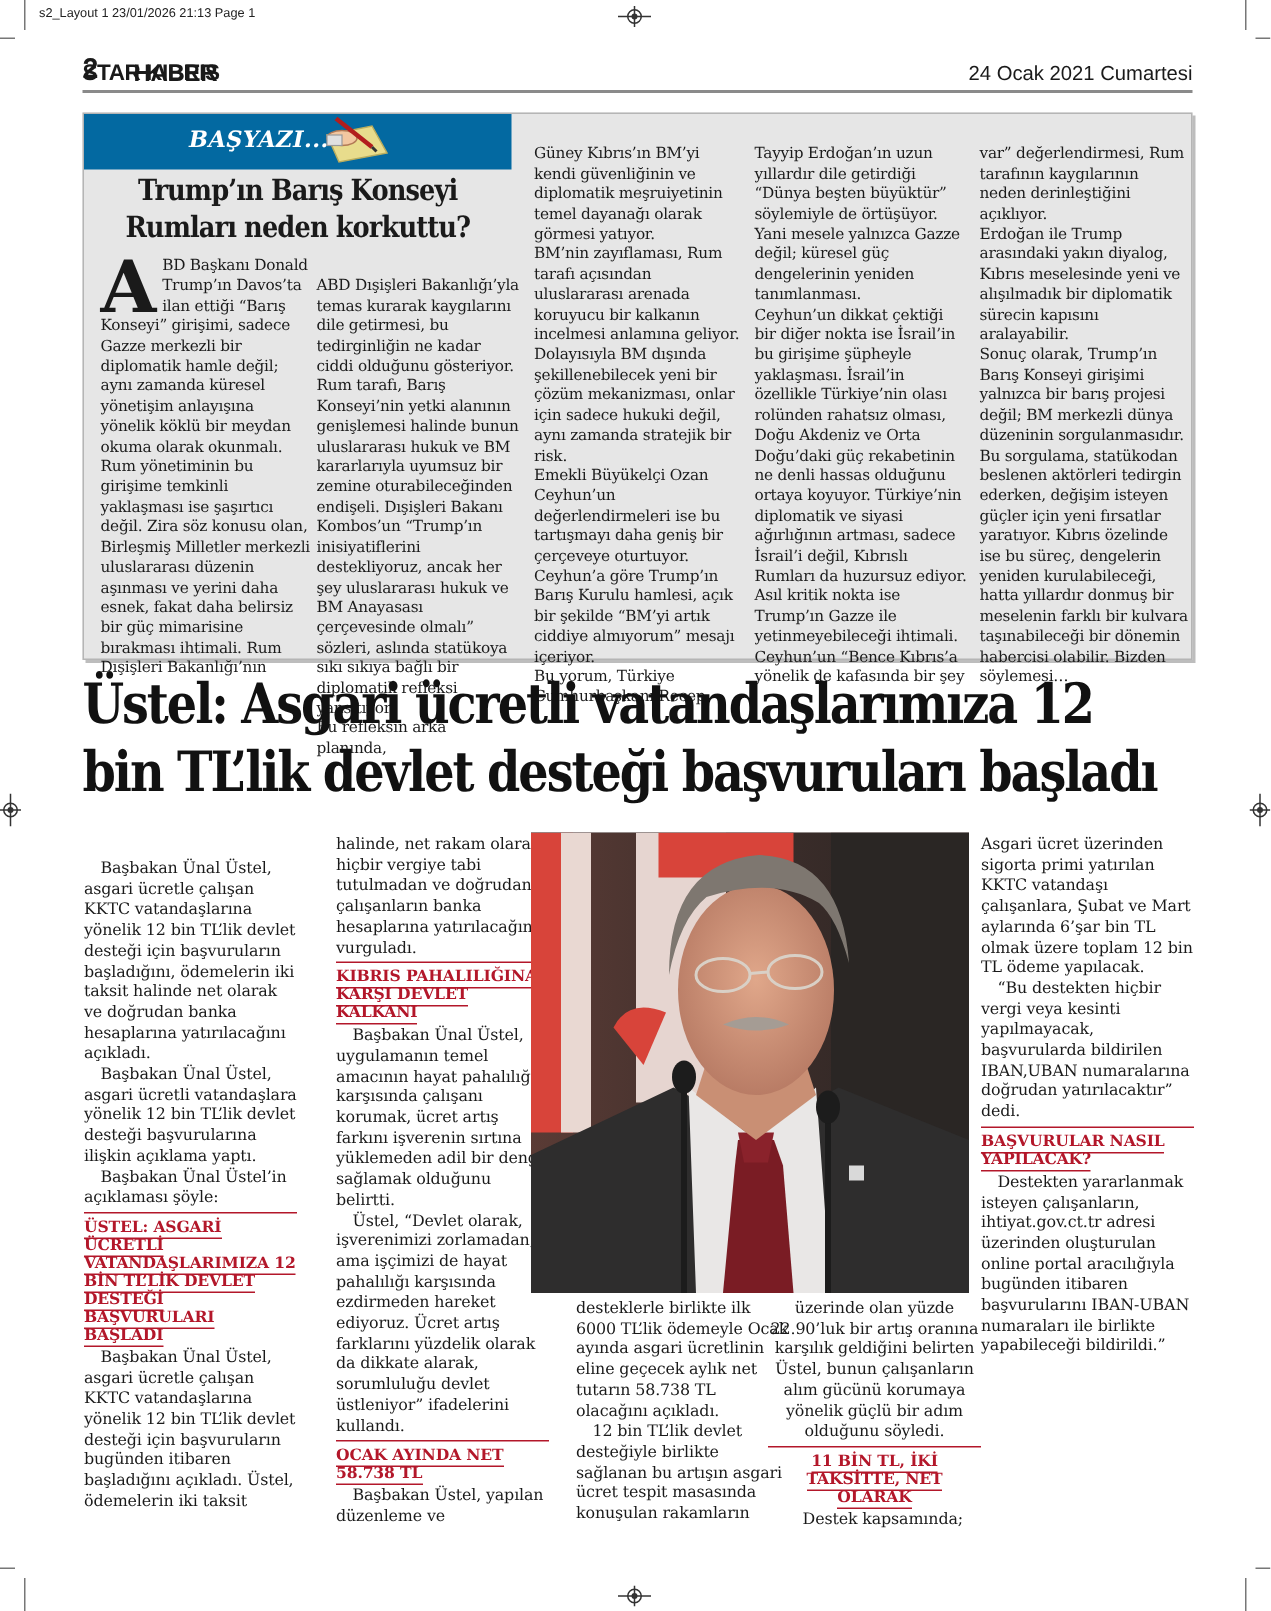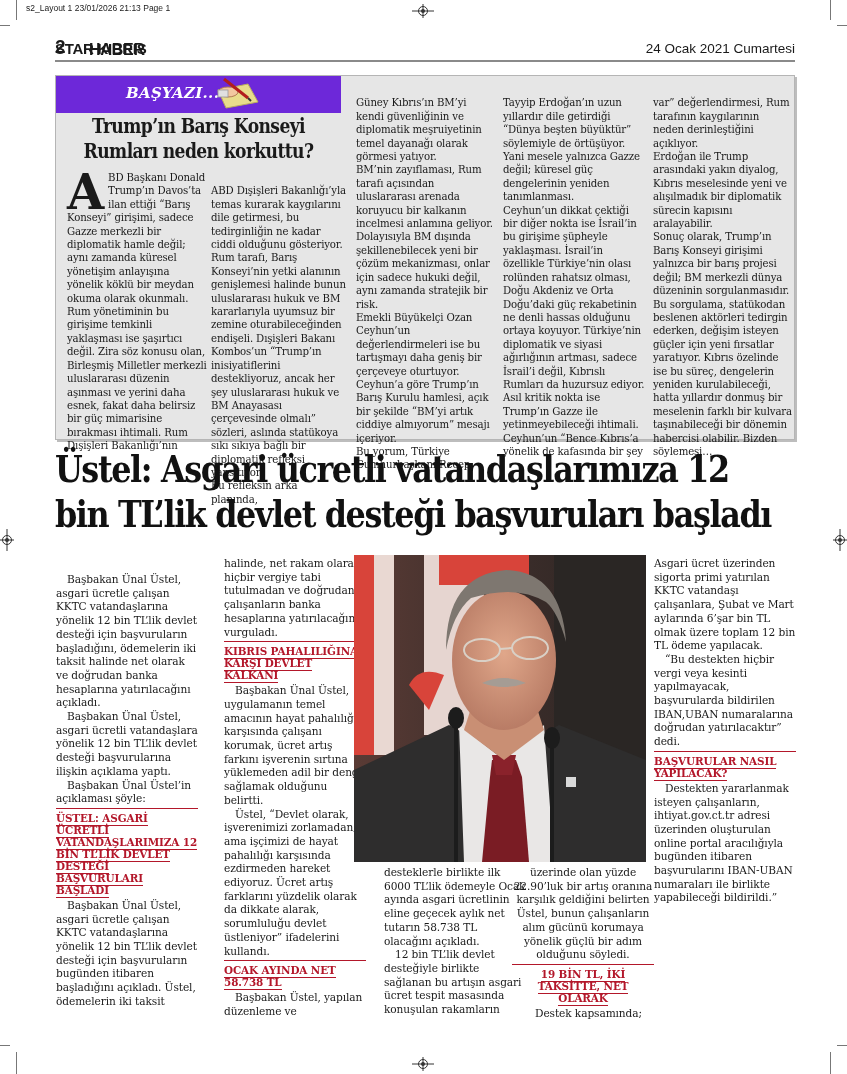--- a/index.html
+++ b/index.html
@@ -14,21 +14,21 @@
 
   
   .page-header { position: absolute; left: 55px; top: 36px; width: 740px; height: 26px; border-bottom: 2px solid #8a8a8a; font-family: "Liberation Sans", sans-serif; }
   .page-num { position: absolute; left: 0; top: 0; font-size: 19px; font-weight: bold; }
   .section { position: absolute; left: 34px; top: 5px; font-size: 16px; font-weight: bold; letter-spacing: -0.2px; }
   .masthead { position: absolute; left: 0; right: 0; top: 4px; font-size: 15px; font-weight: bold; letter-spacing: -0.3px; }
   .date { position: absolute; right: 0; top: 5px; font-size: 13.5px; }
 
   
   .editorial { position: absolute; left: 55px; top: 75px; width: 740px; height: 365px; background: #e6e6e6; border: 1px solid #b5b5b5; box-shadow: 2px 2px 0 #bdbdbd; }
-  .ed-banner { position: absolute; left: 0; top: 0; width: 285px; height: 37px; background: #6d28d9; }
+  .ed-banner { position: absolute; left: 0; top: 0; width: 285px; height: 37px; background: #0369a1; }
   .ed-banner-label { position: absolute; left: 70px; top: 8px; color: #fff; font-family: "DejaVu Serif", serif; font-style: italic; font-weight: bold; font-size: 15px; letter-spacing: 0.3px; }
   .ed-pen { position: absolute; left: 148px; top: 0; width: 60px; height: 34px; }
   .ed-title { position: absolute; left: 0; top: 38px; width: 285px; text-align: center; font-family: "DejaVu Serif", serif; font-weight: bold; font-size: 19.5px; line-height: 25px; color: #1a1a1a; letter-spacing: -0.7px; transform: scaleX(0.88); transform-origin: center top; }
   .ed-col { position: absolute; font-family: "DejaVu Serif", serif; font-size: 10.2px; line-height: 13.4px; color: #1a1a1a; letter-spacing: -0.15px; }
   .dropcap { float: left; font-size: 48px; line-height: 38px; font-weight: bold; margin: 2px 4px 0 0; font-family: "DejaVu Serif", serif; }
 
   
   .headline { position: absolute; left: 55px; top: 447px; width: 740px; font-family: "DejaVu Serif", serif; font-weight: bold; font-size: 37px; line-height: 45px; letter-spacing: -1.6px; color: #111; transform: scaleX(0.86); transform-origin: left top; white-space: nowrap; }
 
   
@@ -202,21 +202,21 @@
   </svg>
 </div>
 
 <div class="col" style="left:355px;top:866px;width:142px;margin-left:29px;">
   <p>desteklerle birlikte ilk 6000 TL’lik ödemeyle Ocak ayında asgari ücretlinin eline geçecek aylık net tutarın 58.738 TL olacağını açıkladı.</p>
   <p class="ind">12 bin TL’lik devlet desteğiyle birlikte sağlanan bu artışın asgari ücret tespit masasında konuşulan rakamların</p>
 </div>
 
 <div class="col" style="left:512px;top:866px;width:142px;text-align:center;">
   <p>üzerinde olan yüzde 22.90’luk bir artış oranına karşılık geldiğini belirten Üstel, bunun çalışanların alım gücünü korumaya yönelik güçlü bir adım olduğunu söyledi.</p>
-  <div class="subhead"><span>19 BİN TL, İKİ TAKSİTTE, NET OLARAK</span></div>
+  <div class="subhead"><span>11 BİN TL, İKİ TAKSİTTE, NET OLARAK</span></div>
   <p class="ind">Destek kapsamında;</p>
 </div>
 
 <div class="col" style="left:654px;top:557px;width:142px;">
   <p>Asgari ücret üzerinden sigorta primi yatırılan KKTC vatandaşı çalışanlara, Şubat ve Mart aylarında 6’şar bin TL olmak üzere toplam 12 bin TL ödeme yapılacak.</p>
   <p class="ind">“Bu destekten hiçbir vergi veya kesinti yapılmayacak, başvurularda bildirilen IBAN,UBAN numaralarına doğrudan yatırılacaktır” dedi.</p>
   <div class="subhead"><span>BAŞVURULAR NASIL YAPILACAK?</span></div>
   <p class="ind">Destekten yararlanmak isteyen çalışanların, ihtiyat.gov.ct.tr adresi üzerinden oluşturulan online portal aracılığıyla bugünden itibaren başvurularını IBAN-UBAN numaraları ile birlikte yapabileceği bildirildi.”</p>
 </div>
 

